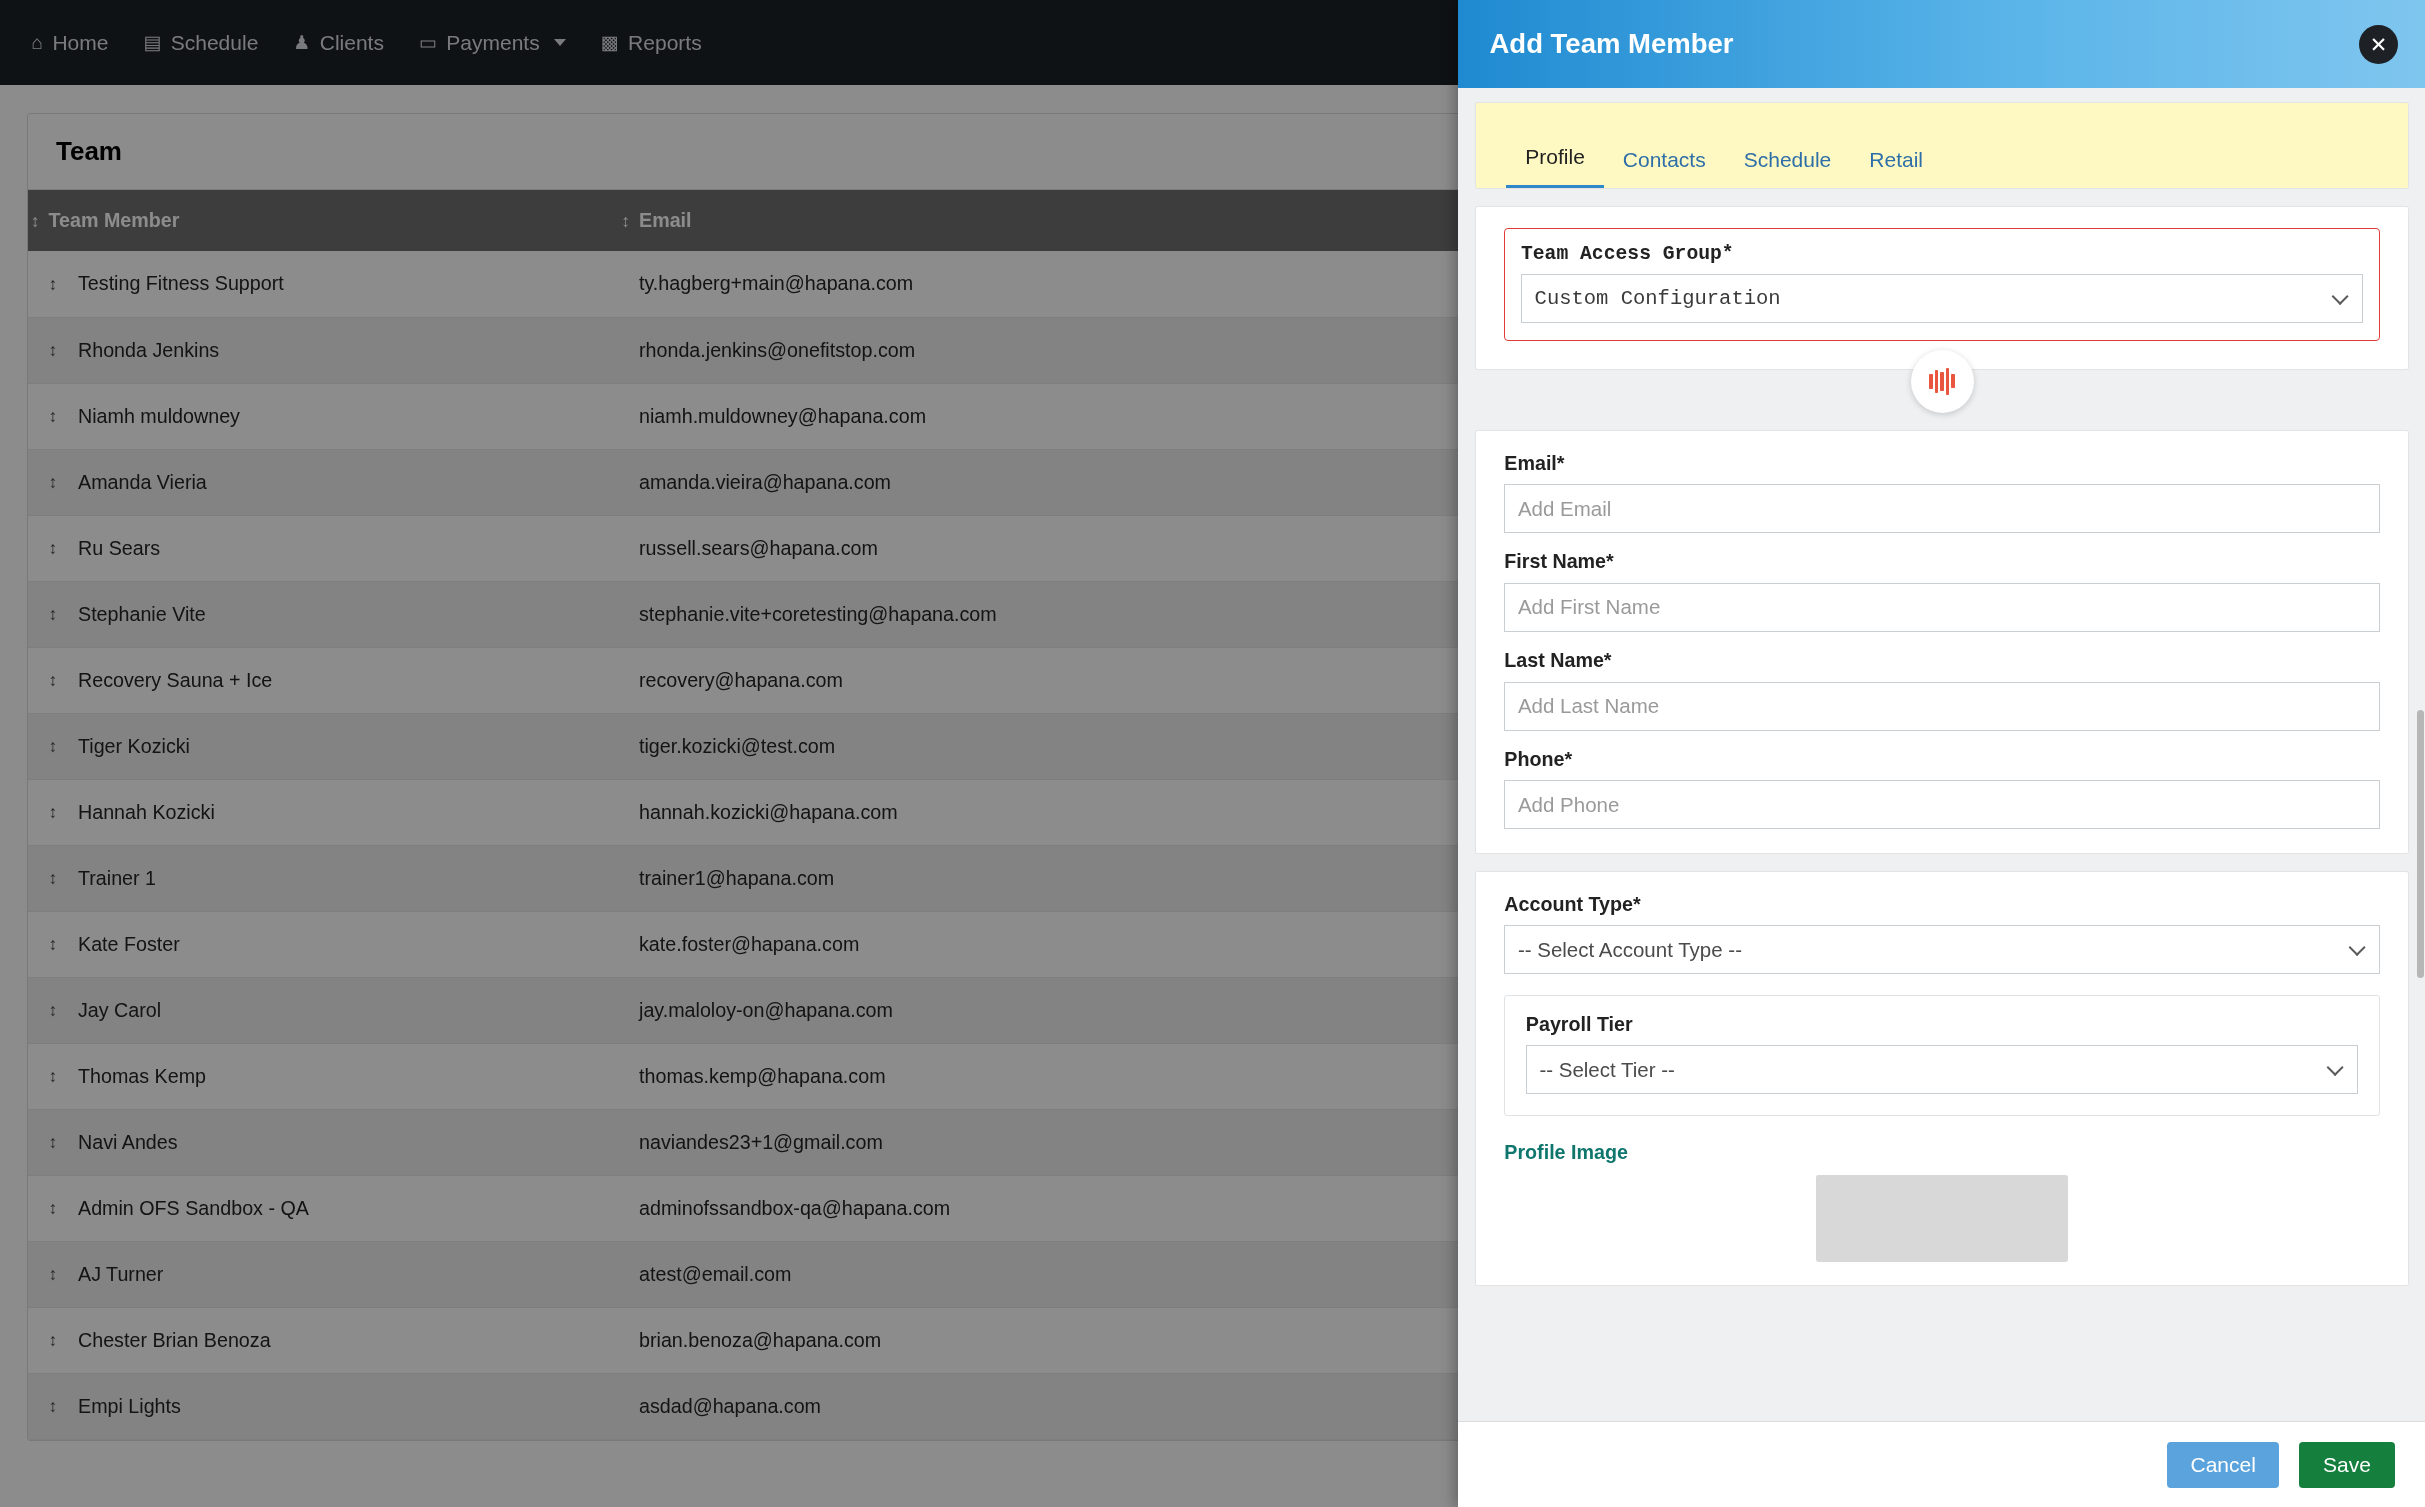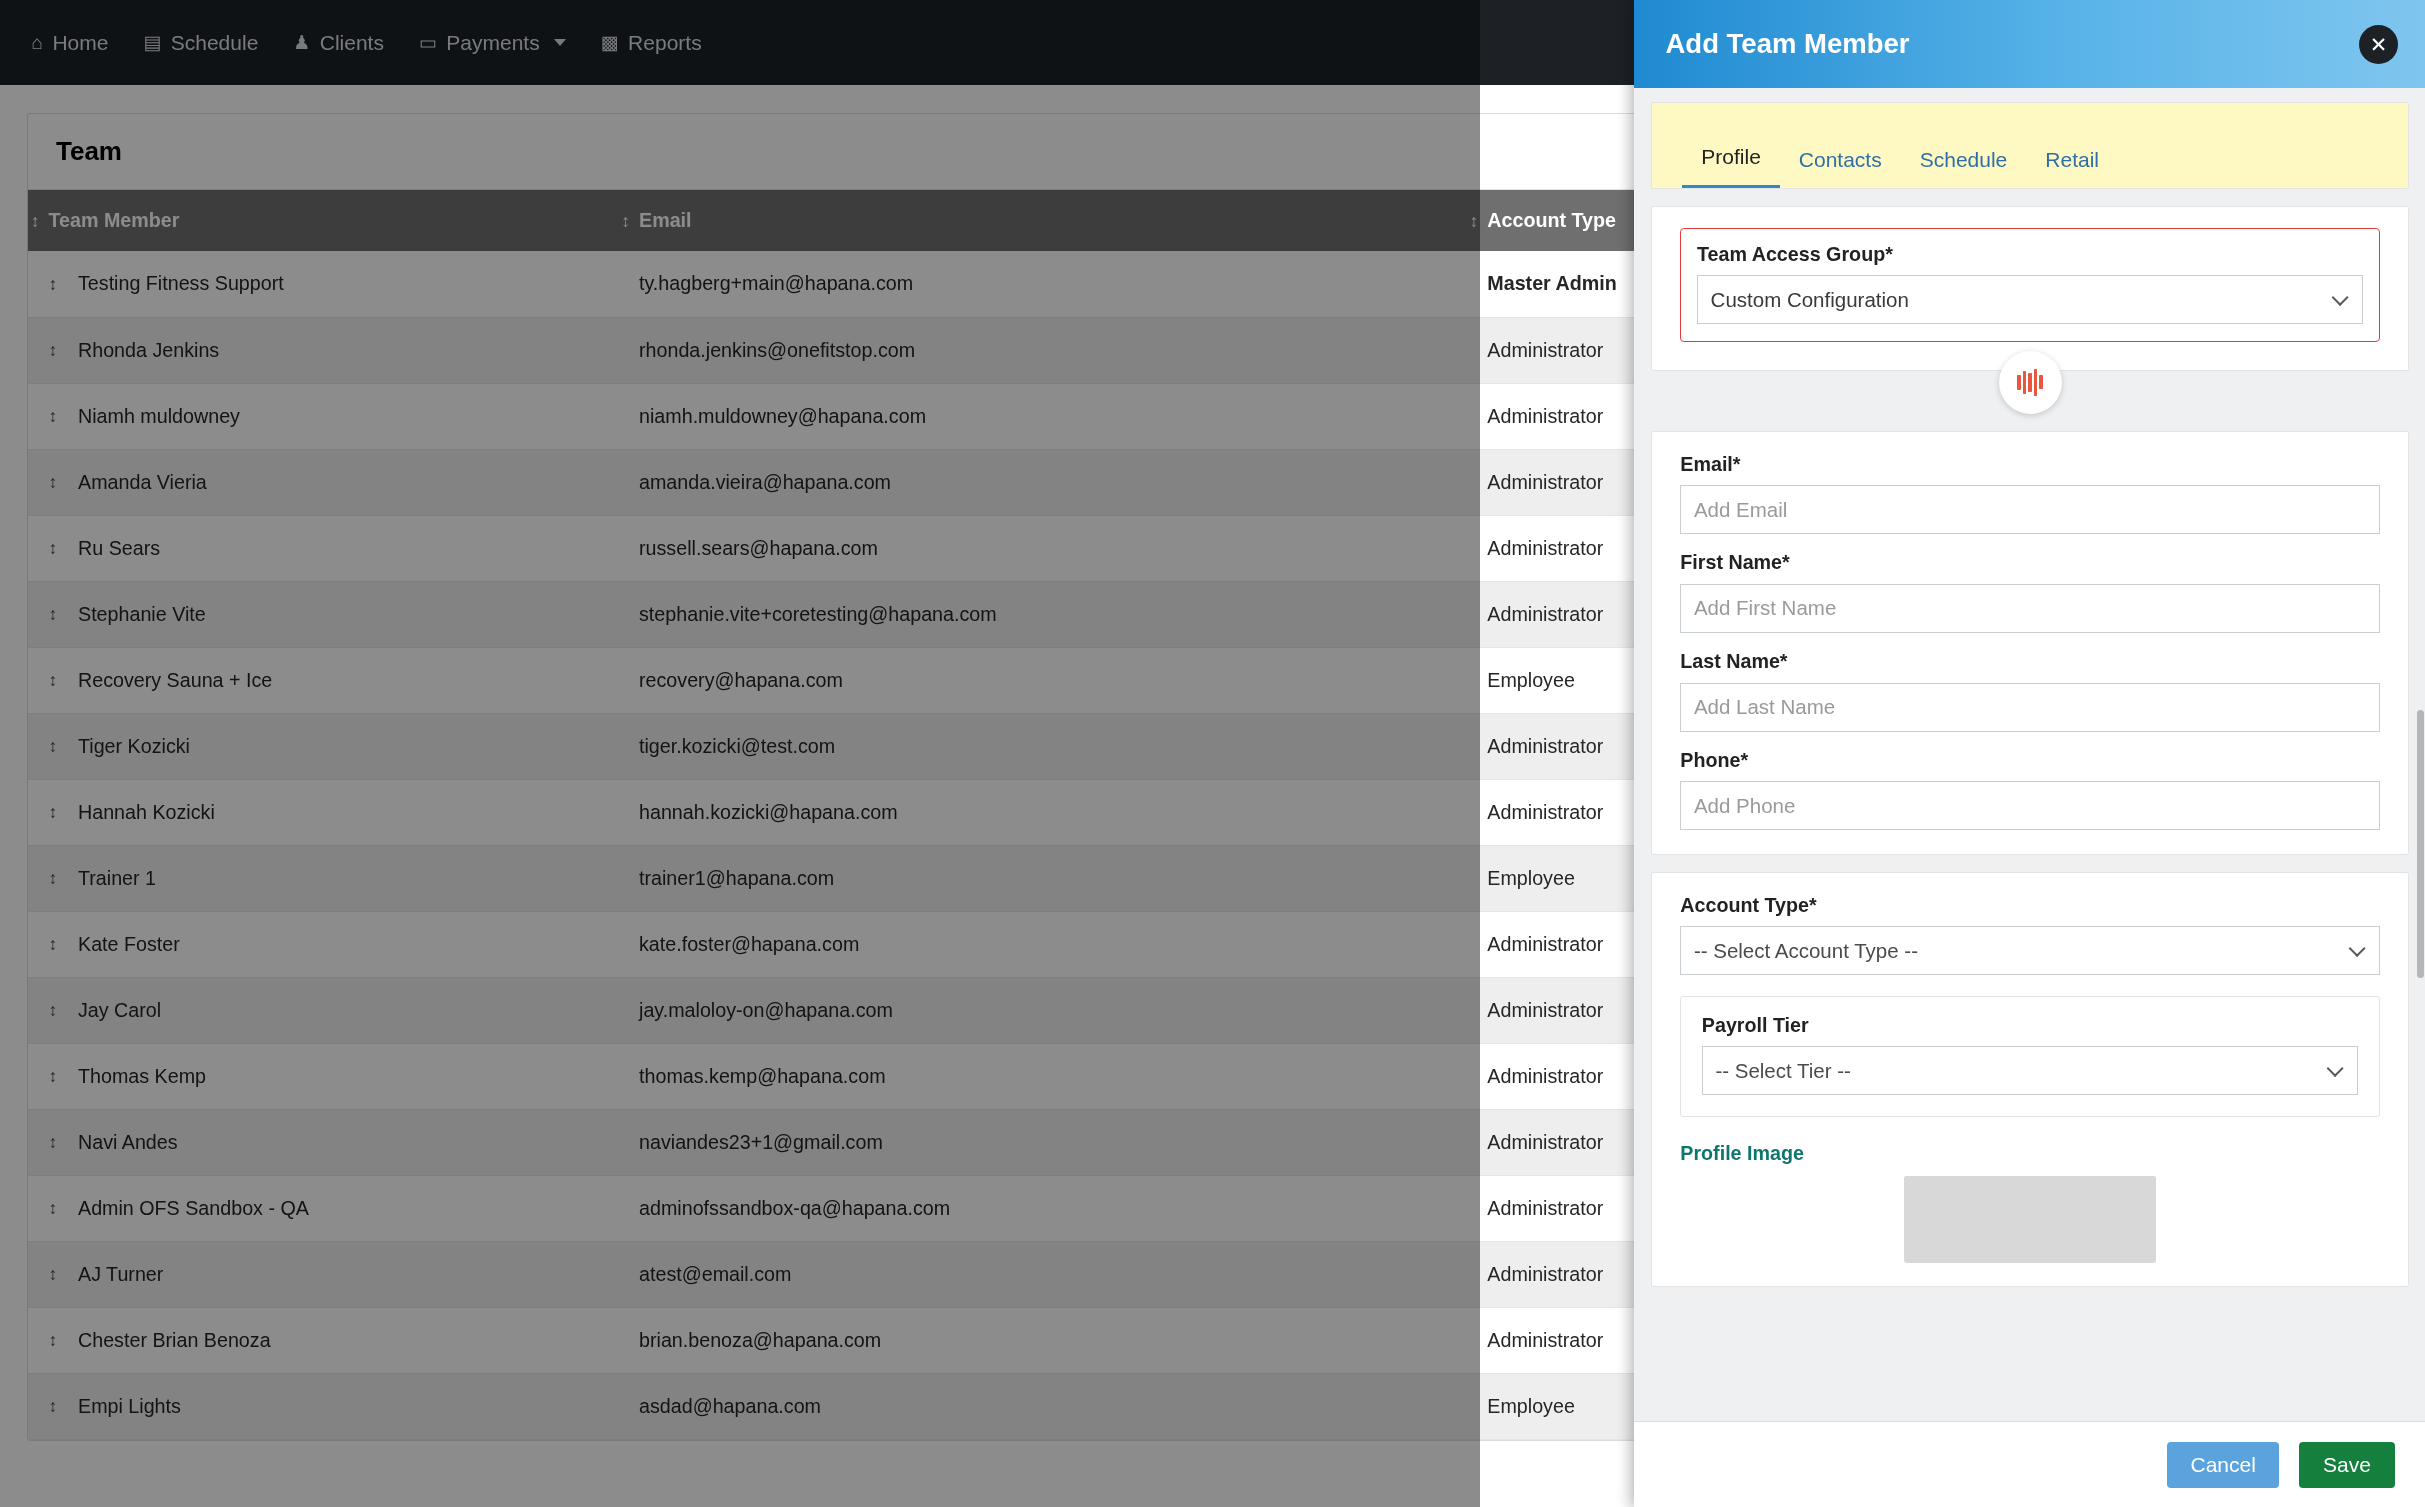--- a/index.html
+++ b/index.html
@@ -123,21 +123,21 @@
     height: 1508px;
     background: rgba(0,0,0,0.45);
     z-index: 50;
   }
 
   
   .drawer {
     position: absolute;
     top: 0;
     right: 0;
-    width: 792px;
+    width: 968px;
     height: 1508px;
     background: #eef0f2;
     z-index: 60;
     display: flex;
     flex-direction: column;
     box-shadow: -3.1px 0 14px rgba(0,0,0,0.3);
   }
   .drawer-head {
     height: 88px;
     background: linear-gradient(90deg, #1f8ad1 0%, #58b3e8 55%, #7fc6ef 100%);
@@ -235,20 +235,21 @@
     transform: translateY(-70%) rotate(45deg);
   }
   .textbox.placeholder { color: #9a9a9a; }
   .select.placeholder { color: #4b4b4b; }
 
   .highlight-box {
     border: 1.6px solid #e03b36;
     border-radius: 3.9px;
     padding: 14px 15.7px 17.3px 15.7px;
     margin: 0;
+    font-family: Liberation Mono, monospace;
   }
 
   .loader-wrap {
     display: flex;
     justify-content: center;
     margin-top: -20.5px;
     position: relative;
     z-index: 5;
   }
   .loader {

